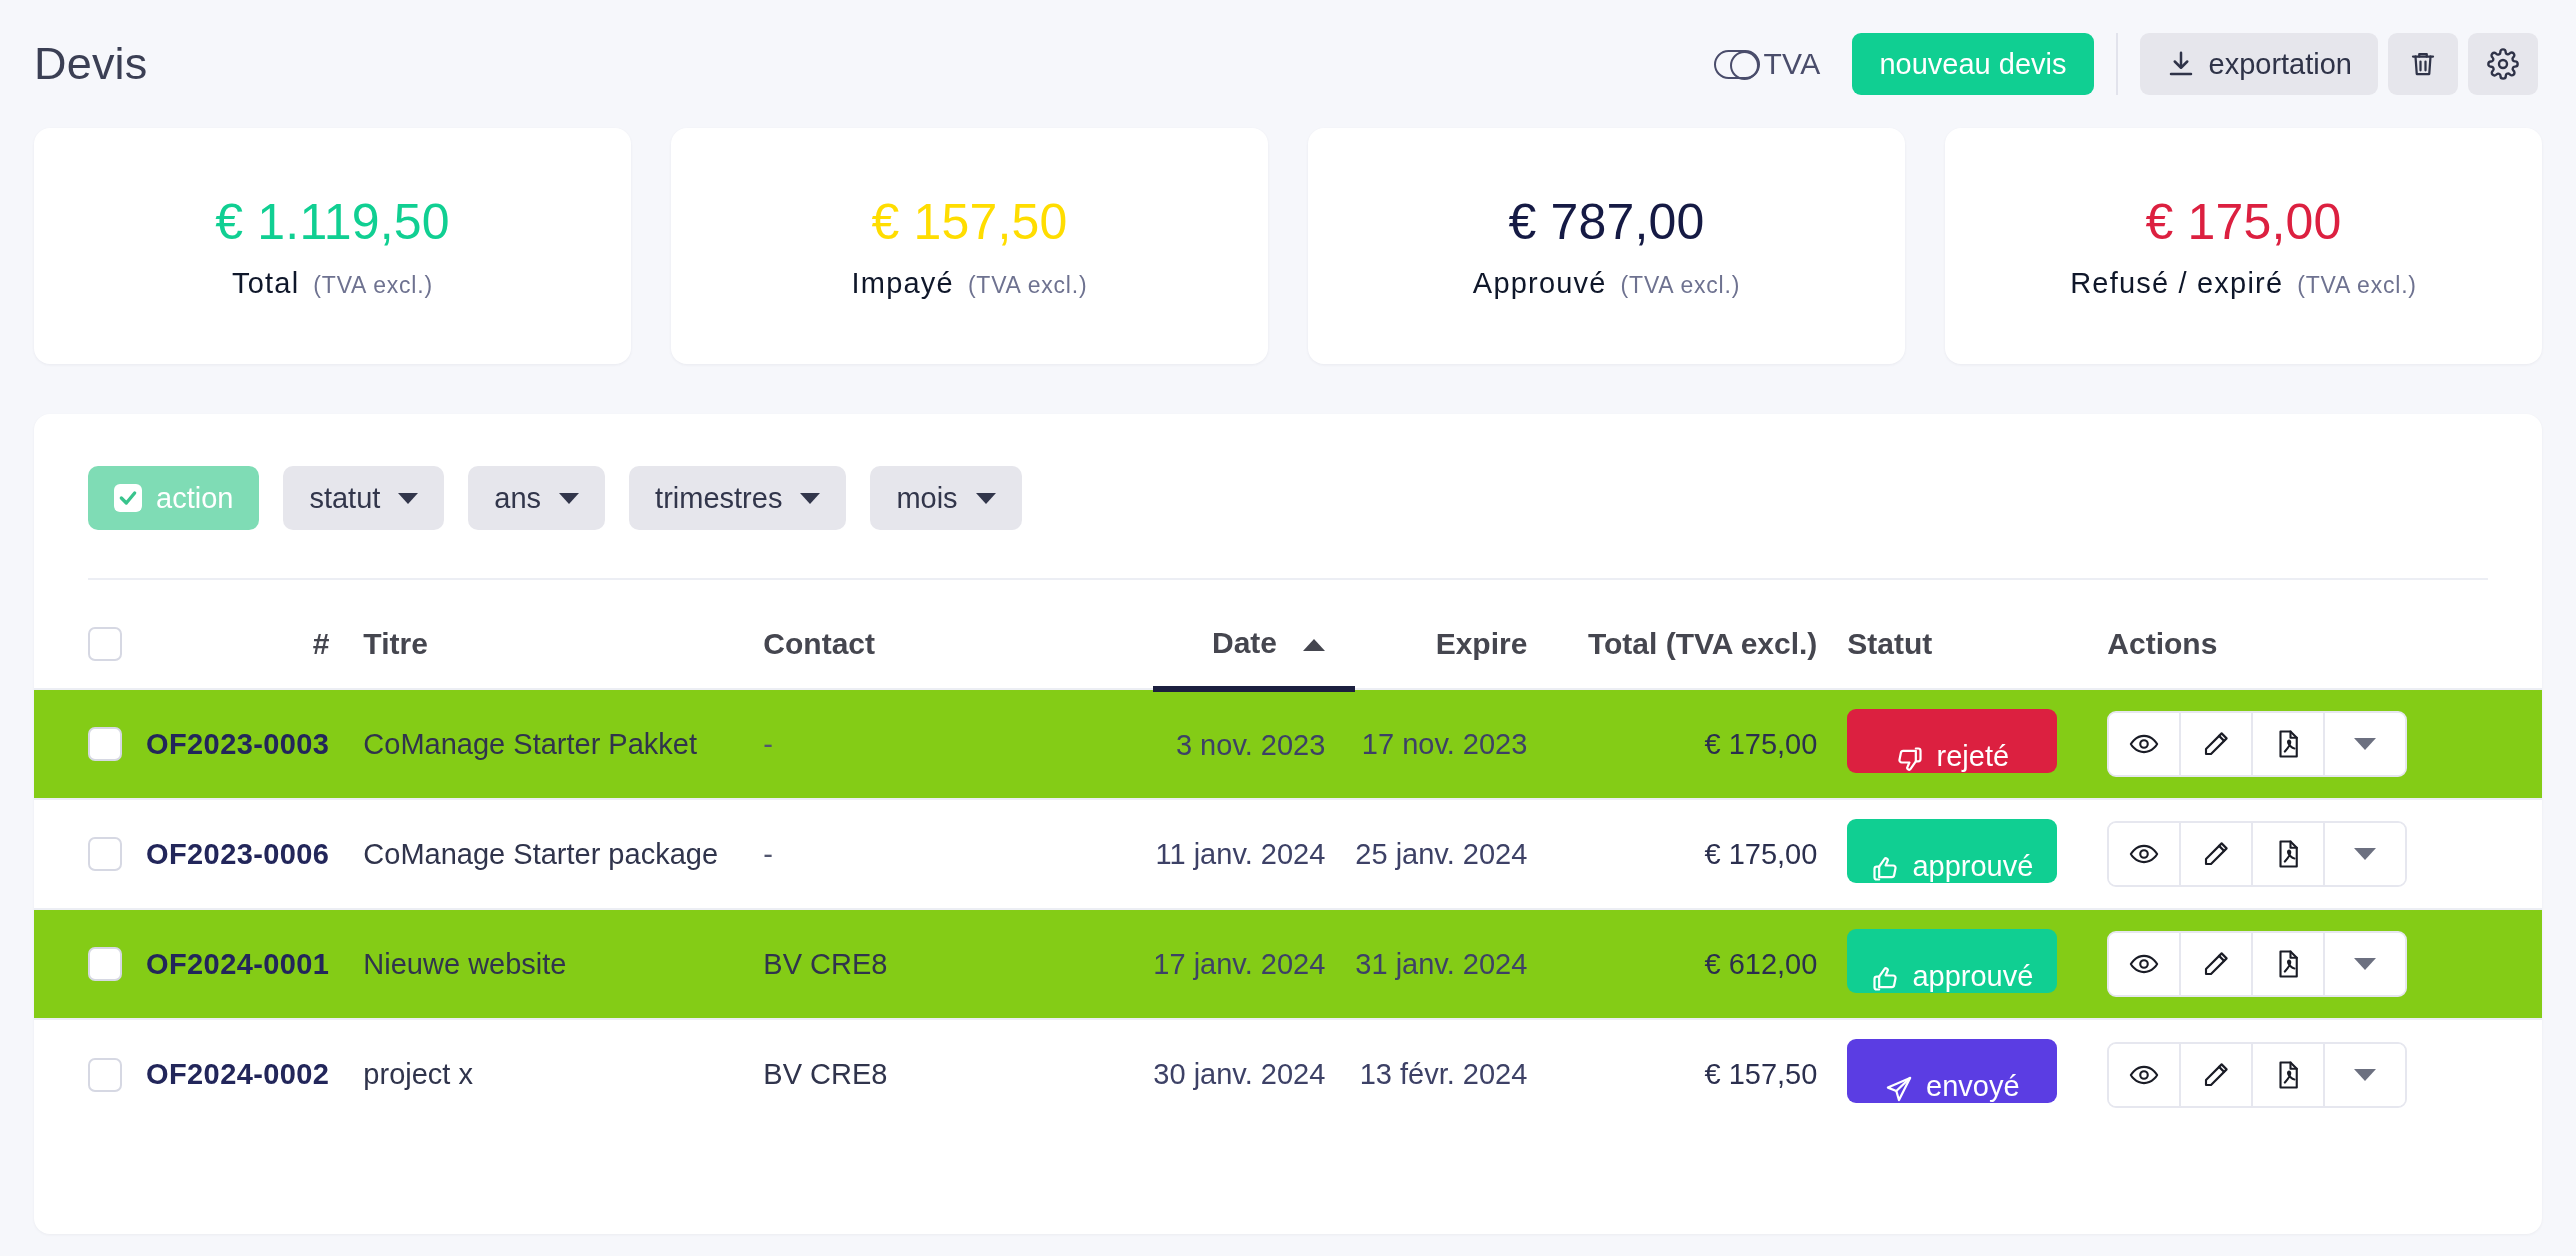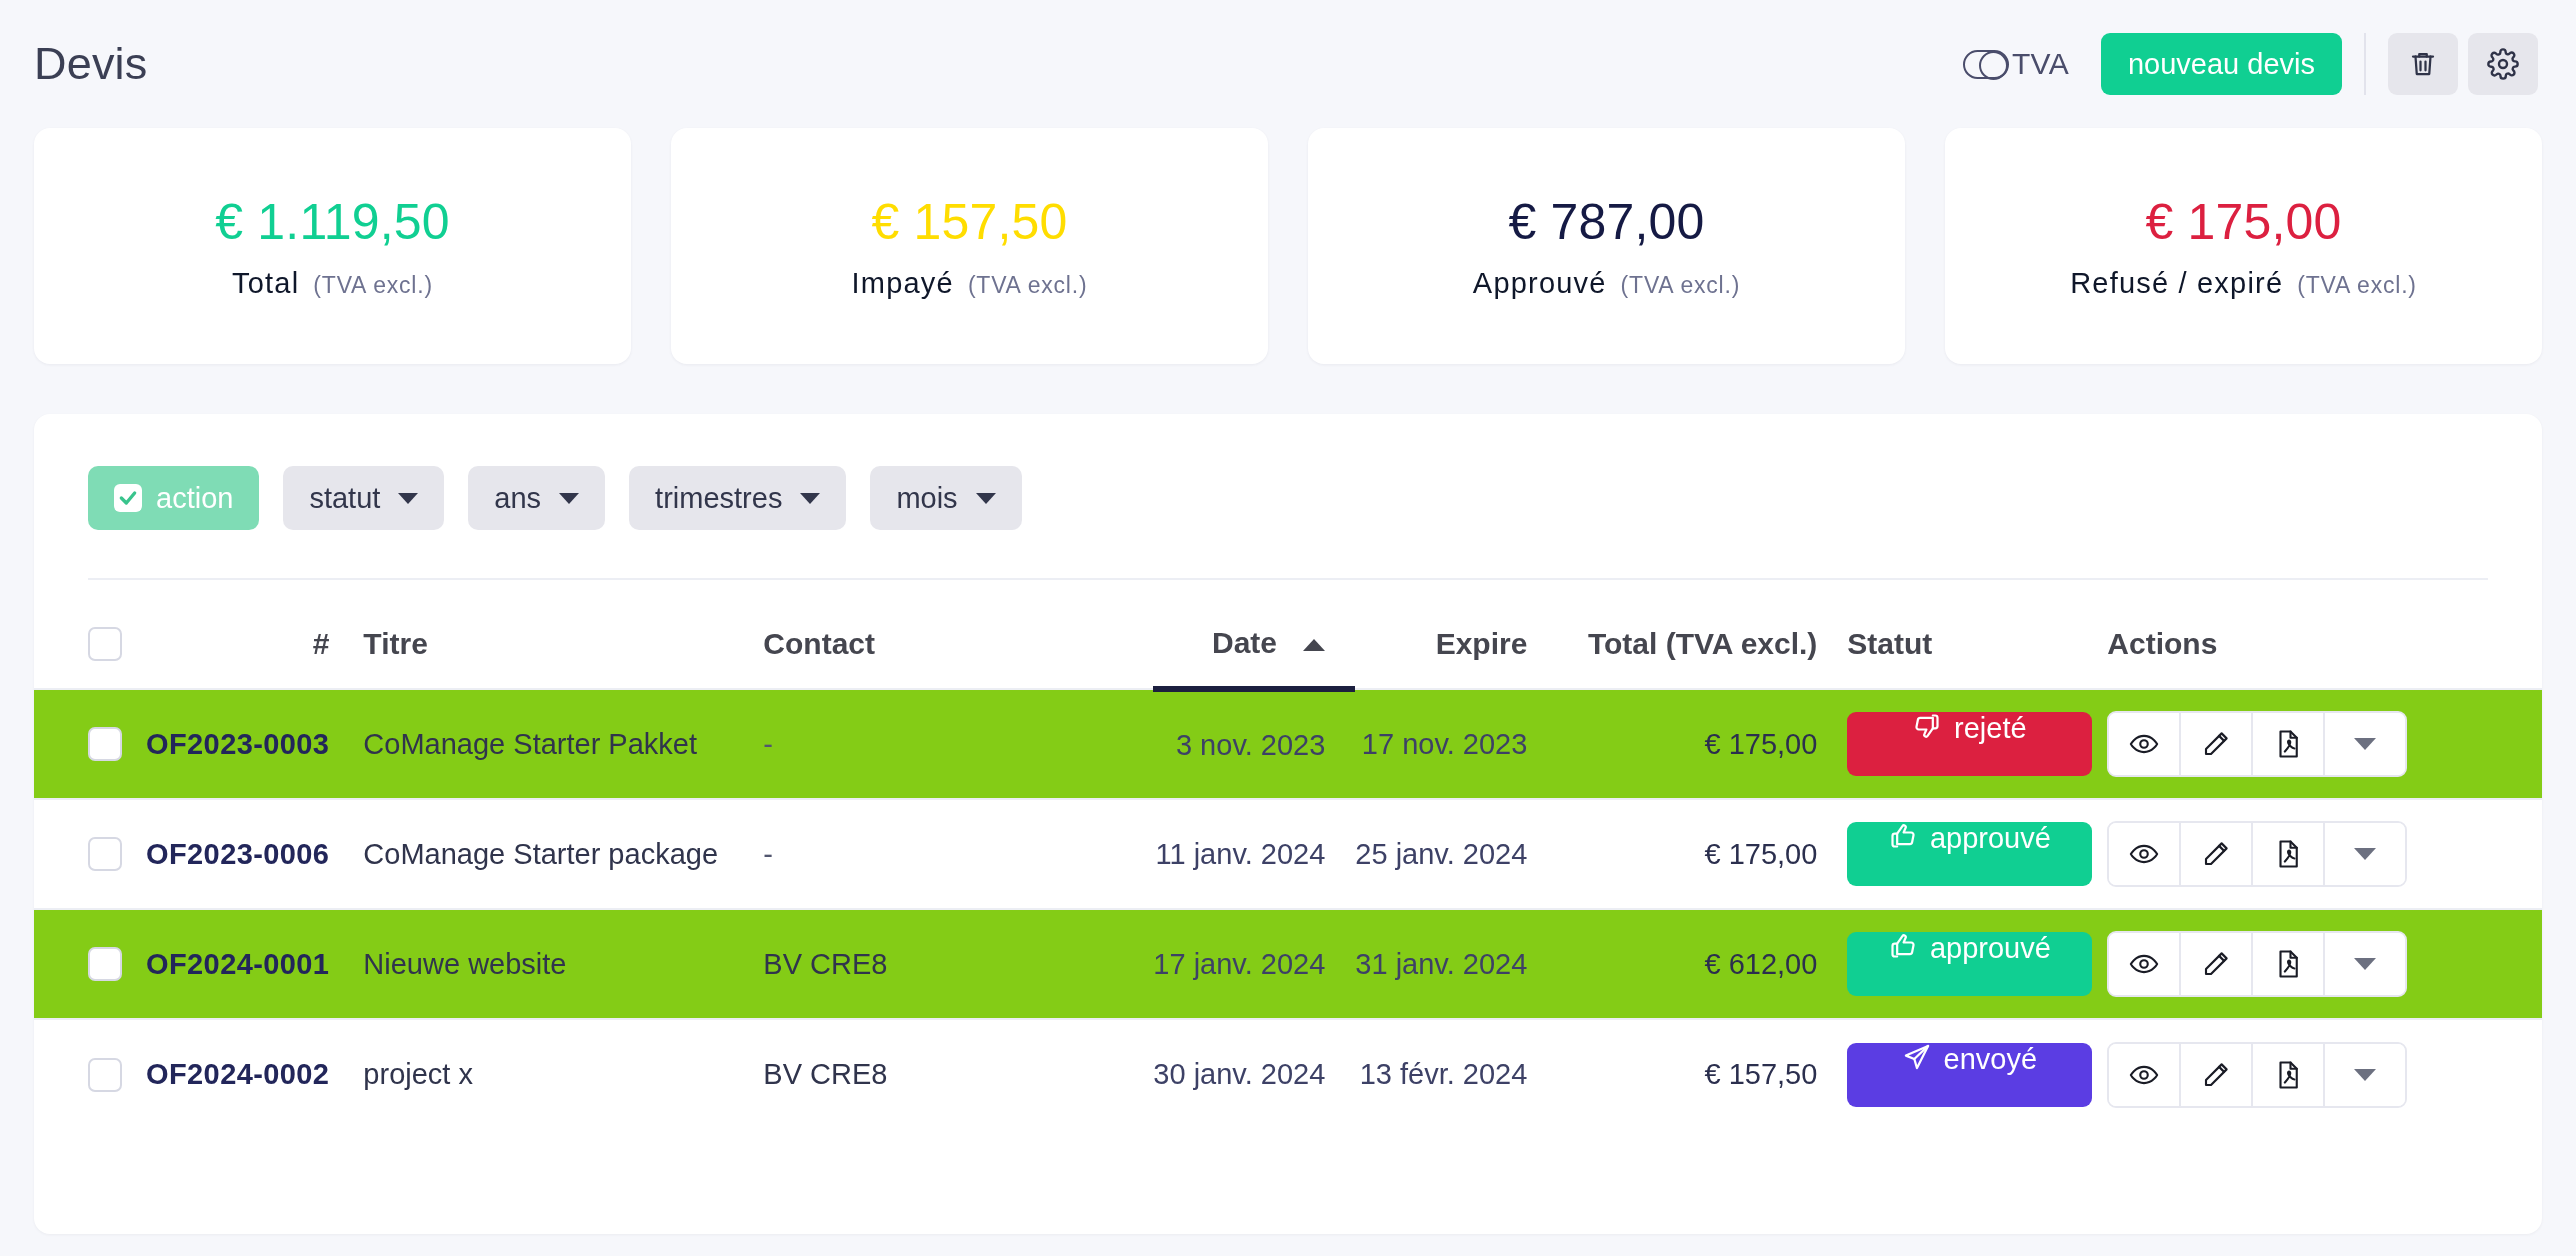--- a/index.html
+++ b/index.html
@@ -241,24 +241,24 @@
     width: 34px; height: 34px;
     border: 2px solid #d6d8e3;
     border-radius: 7px;
     background: #fff;
     display: block;
     cursor: pointer;
   }
 
   .badge {
     display: inline-flex;
-    align-items: flex-start;
+    align-items: flex-end;
     justify-content: center;
     gap: 13px;
-    width: 245px;
+    width: 210px;
     height: 64px;
     border-radius: 9px;
     color: #ffffff;
     font-size: 29px;
     cursor: pointer;
   }
   .badge svg { display: block; }
 
   .actions-group {
     display: inline-flex;
@@ -295,20 +295,30 @@
     <div class="tva-toggle">
       <span class="toggle-pill"></span>
       <span class="tva-label">TVA</span>
     </div>
 
     <button class="btn-primary">nouveau devis</button>
 
     <div class="divider-v"></div>
 
     <div class="btn-group-top">
+      <button class="btn-grey">
+        <span>
+          <svg width="30" height="30" viewBox="0 0 24 24" fill="none" stroke="#2f3348" stroke-width="2" stroke-linecap="round" stroke-linejoin="round">
+            <path d="M12 3v11"></path>
+              <path d="M7 10l5 5 5-5"></path>
+              <path d="M4 20h16"></path>
+          </svg>
+        </span>
+        <span>exportation</span>
+      </button>
 
       <button class="btn-grey-icon">
         <span>
           <svg width="30" height="30" viewBox="0 0 24 24" fill="none" stroke="#2f3348" stroke-width="1.8" stroke-linecap="round" stroke-linejoin="round">
             <path d="M4 6h16"></path>
               <path d="M9 6V4h6v2"></path>
             <path d="M6 6l1 14h10l1-14"></path>
             <path d="M10 10v7M14 10v7"></path>
           </svg>
         </span>

